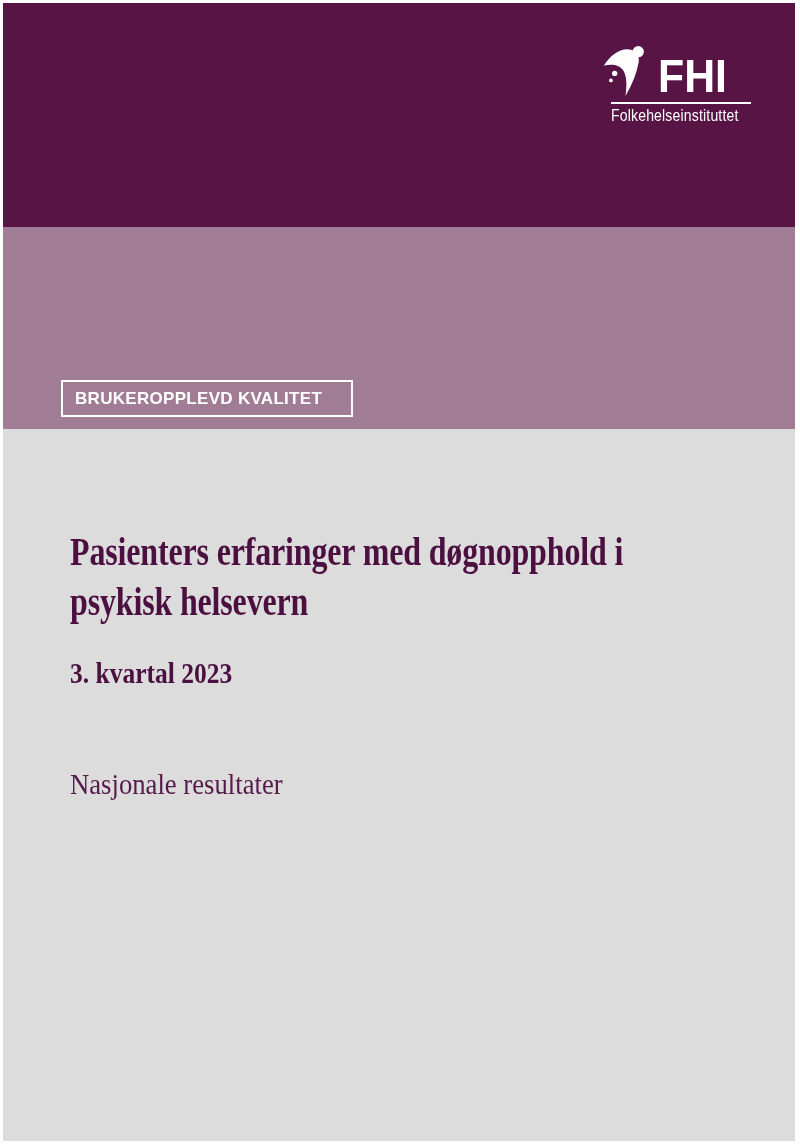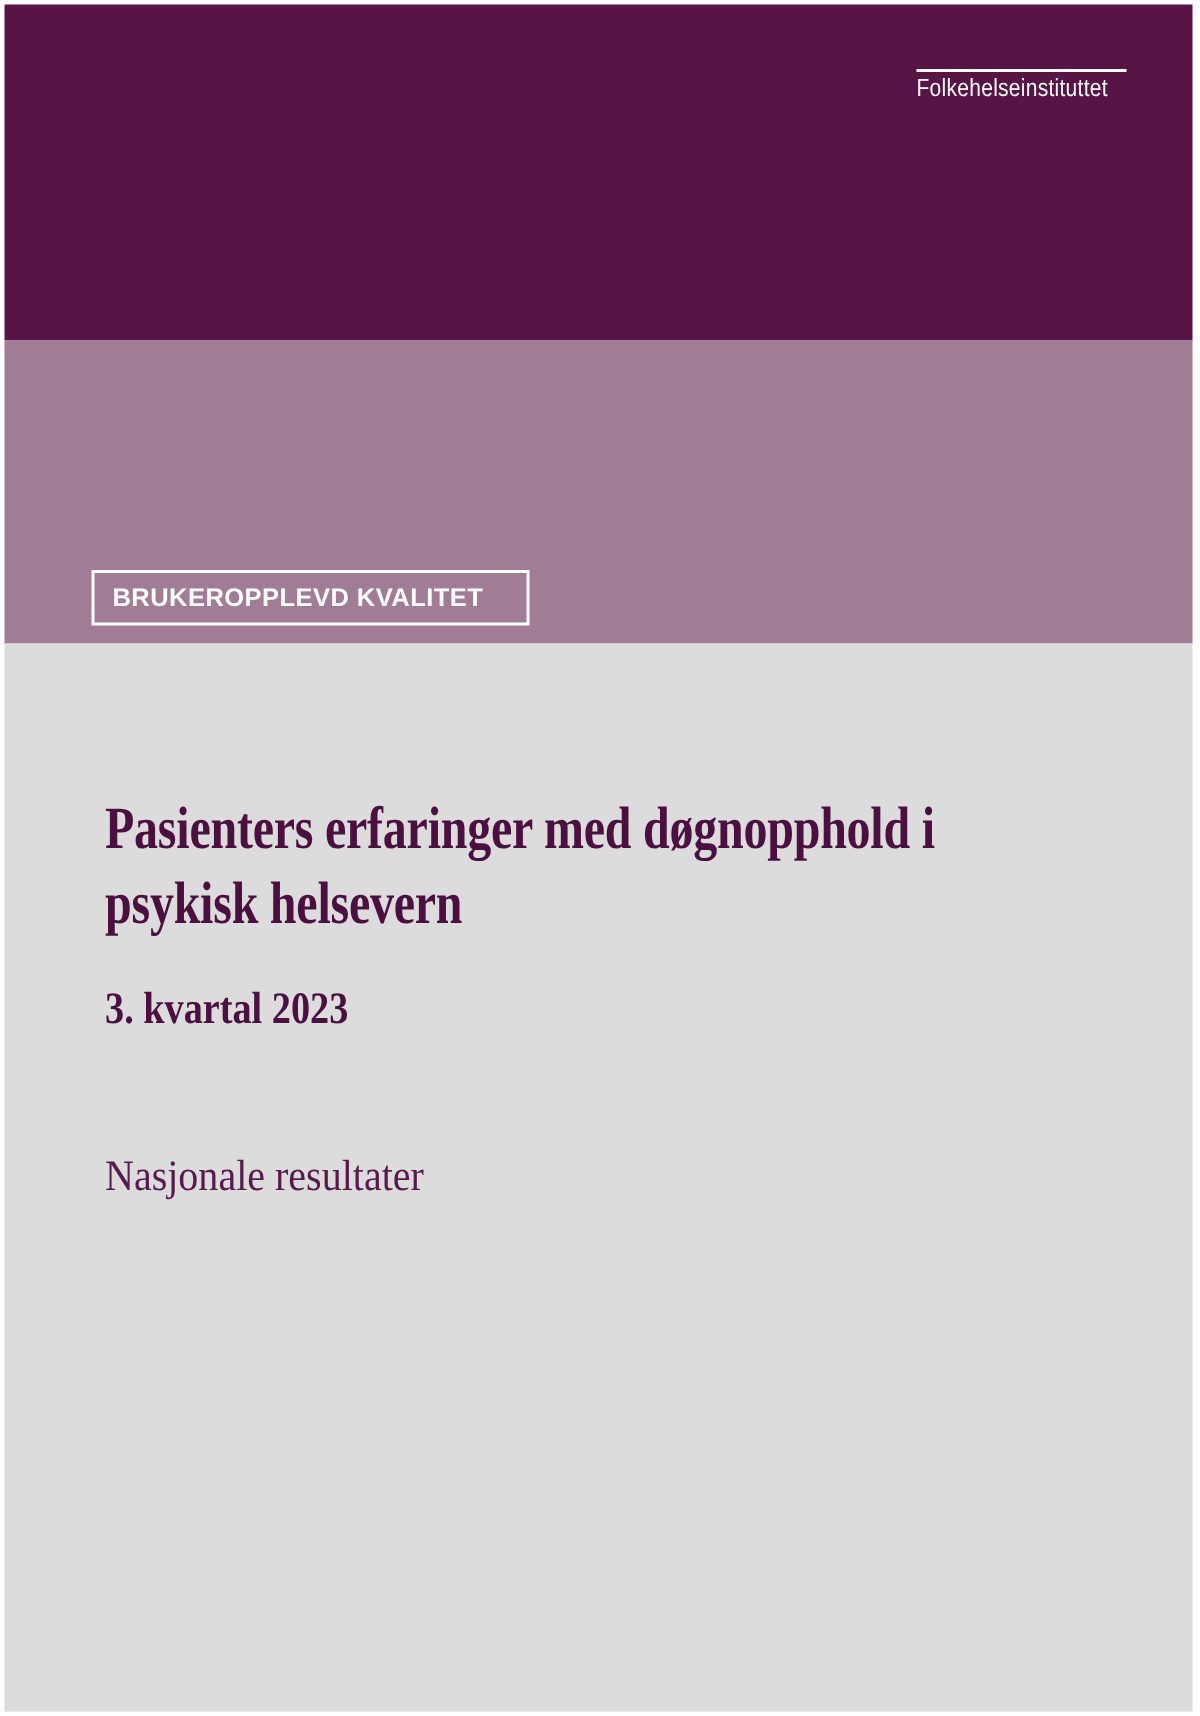--- a/index.html
+++ b/index.html
@@ -82,20 +82,30 @@
     transform: scaleX(0.92); transform-origin: left top;
   }
 </style>
 </head>
 <body>
 
 <div class="page">
 
   <div class="band band-purple">
     <div class="logo">
+      <div class="logo-row">
+        <svg class="logo-icon" viewBox="0 0 52 58" xmlns="http://www.w3.org/2000/svg" aria-hidden="true">
+          <path fill="#ffffff" d="M3,23 C10,11 22,3 32,6 C38,8 41,13 40,19 C38,31 33,43 26,55 C27.5,44 27.5,35 24,28.5 C20,21.5 10.5,20.5 3,23 Z"></path>
+          <circle fill="#ffffff" cx="39.5" cy="8" r="6"></circle>
+          <circle fill="#ffffff" cx="24" cy="20" r="3.8"></circle>
+          <circle fill="#ffffff" cx="14.5" cy="31" r="2.8"></circle>
+          <circle fill="#ffffff" cx="10.5" cy="38.5" r="2"></circle>
+        </svg>
+        <div class="logo-brand">FHI</div>
+      </div>
       <div class="logo-rule"></div>
       <div class="logo-org">Folkehelseinstituttet</div>
     </div>
   </div>
 
   <div class="band band-mauve">
     <div class="category-box">
       <span>BRUKEROPPLEVD KVALITET</span>
     </div>
   </div>

